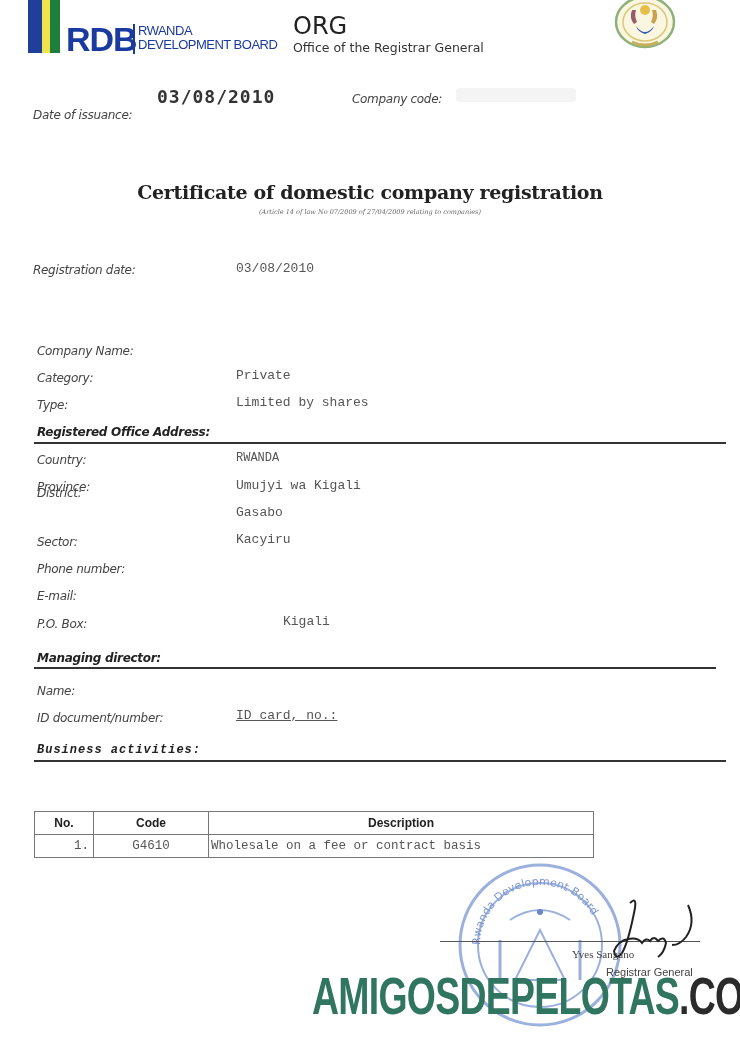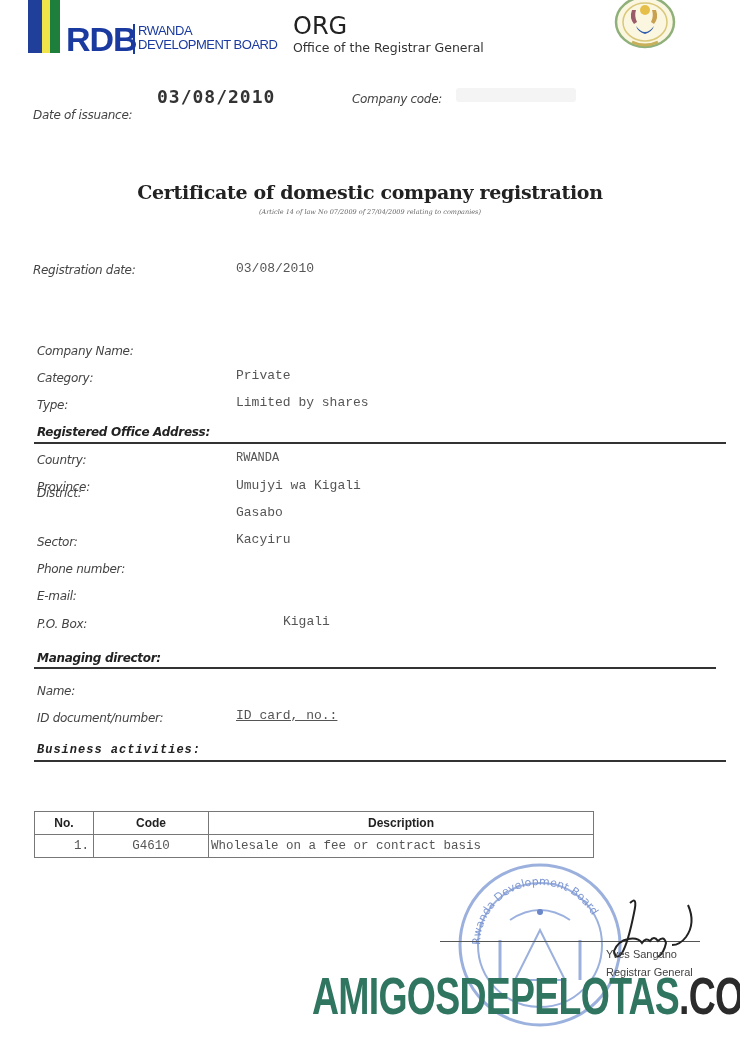--- a/index.html
+++ b/index.html
@@ -35,21 +35,21 @@
   
   table.acts { position:absolute; left:34px; top:811px; width:560px; border-collapse:collapse; }
   table.acts td, table.acts th { border:1px solid #777; height:22px; padding:0 4px; }
   table.acts th { font-family:"Liberation Sans", sans-serif; font-weight:bold; font-size:12px; color:#222; text-align:center; }
   table.acts td { font-family:"Liberation Mono", monospace; font-size:12.5px; color:#555; }
 
   
   .stamp { left:455px; top:860px; width:170px; height:170px; }
   .sig { left:560px; top:893px; width:150px; height:80px; }
   .sig-line { left:440px; top:941px; width:260px; height:1px; background:#555; }
-  .signer { left:606px; top:948px; font-family:Liberation Sans, sans-serif; font-size:11px; color:#444; }
+  .signer { left:572px; top:948px; font-family:Liberation Serif, serif; font-size:11px; color:#444; }
   .signer-title { left:606px; top:966px; font-family:"Liberation Sans", sans-serif; font-size:11px; color:#444; }
 
   
   .wm { left:312px; top:966px; font-family:"Liberation Sans", sans-serif; font-weight:bold; font-size:52px; line-height:60px; transform:scaleX(0.72); transform-origin:left top; letter-spacing:-1px; white-space:nowrap; }
   .wm .g { color:#2f7560; }
   .wm .d { color:#2b2b2b; }
 </style>
 </head>
 <body>
 

